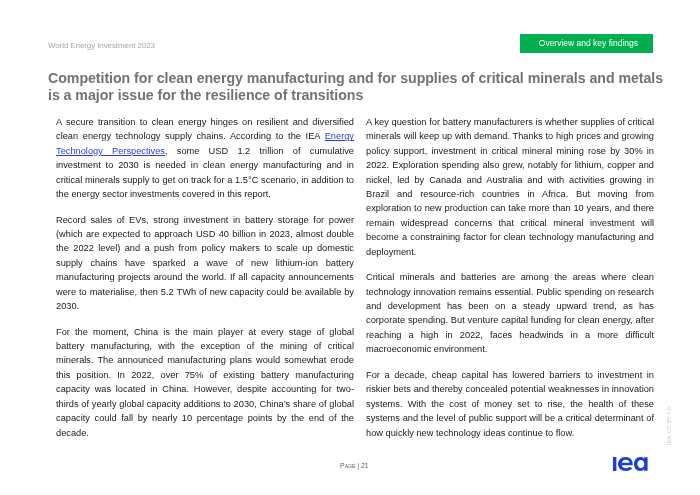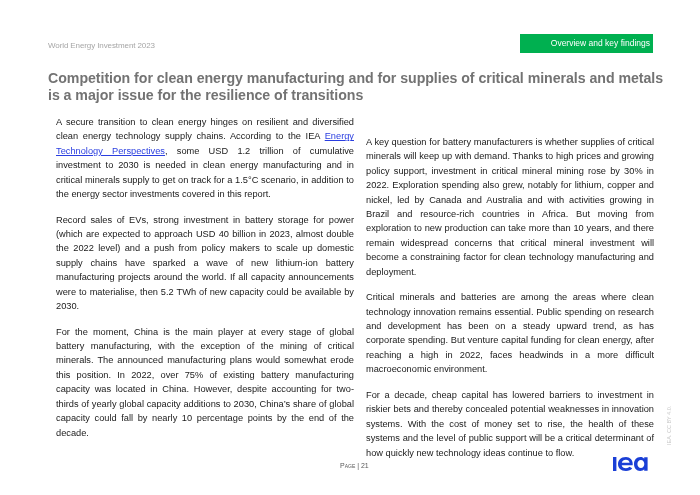--- a/index.html
+++ b/index.html
@@ -27,42 +27,42 @@
       position: absolute;
       left: 520px;
       top: 34px;
       width: 133px;
       height: 19px;
       background: #00b050;
       color: #ffffff;
       font-size: 8.5px;
       line-height: 19px;
       text-align: right;
-      padding-right: 3px;
+      padding-right: 15px;
       box-sizing: border-box;
     }
     .page-title {
       position: absolute;
       left: 48px;
       top: 70px;
       width: 620px;
       margin: 0;
       font-size: 14.2px;
       line-height: 17px;
       font-weight: bold;
       color: #737373;
       letter-spacing: -0.05px;
     }
     .col {
       position: absolute;
       top: 115px;
       width: 298px;
     }
     .col-left { left: 56px; }
-    .col-right { left: 366px; width: 288px; margin-top: 20px; }
+    .col-right { left: 366px; width: 288px; }
     .col p {
       margin: 0 0 11.2px 0;
       font-size: 9.25px;
       line-height: 14.4px;
       text-align: justify;
       color: #1a1a1a;
     }
     .col a {
       color: #2a3ee0;
       text-decoration: underline;

